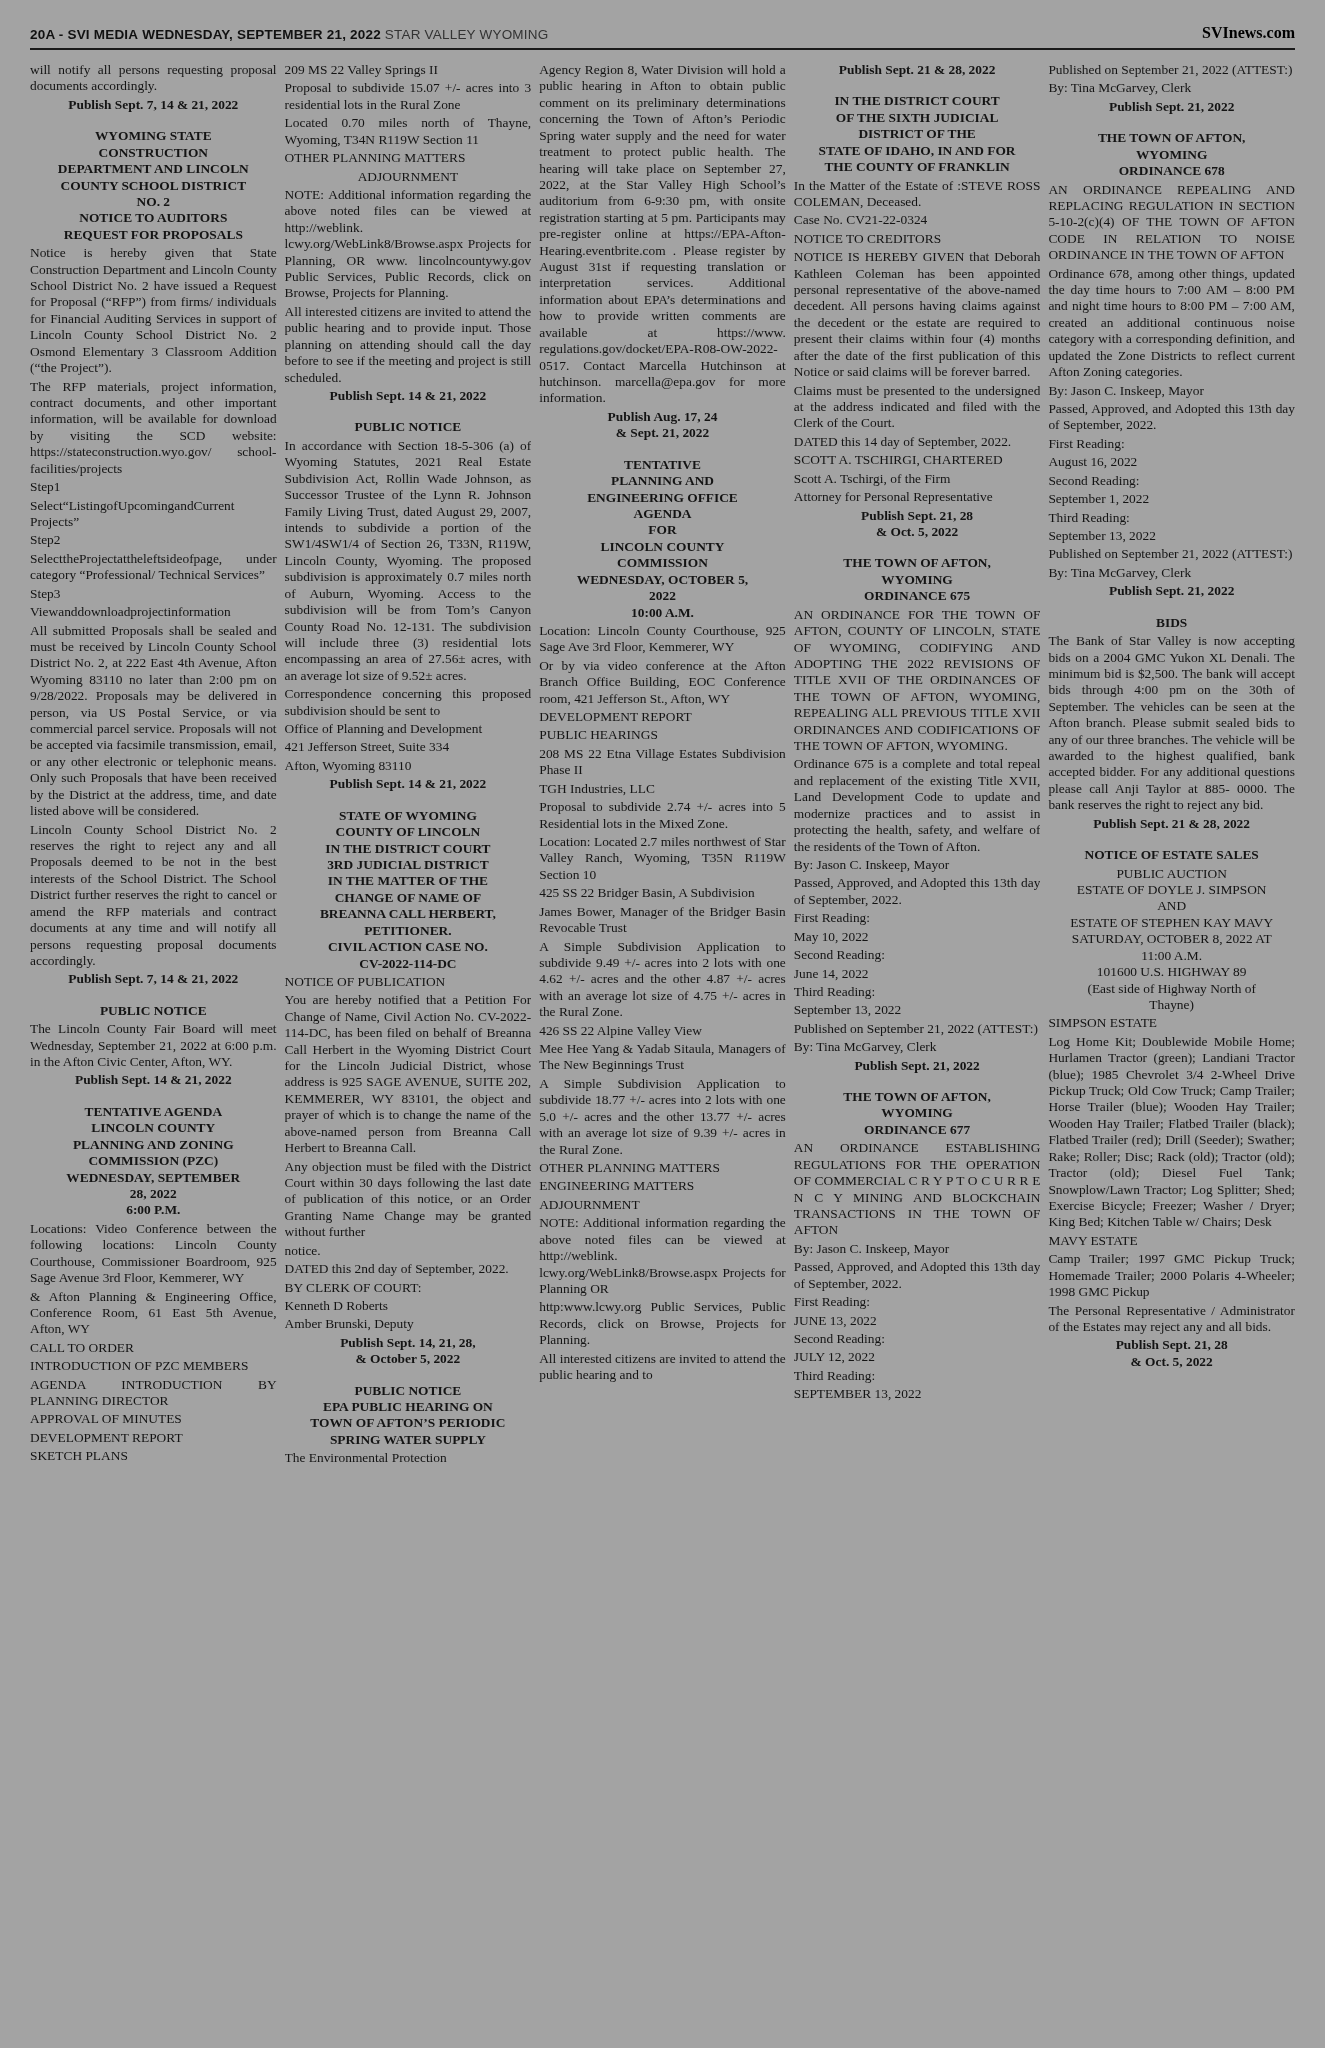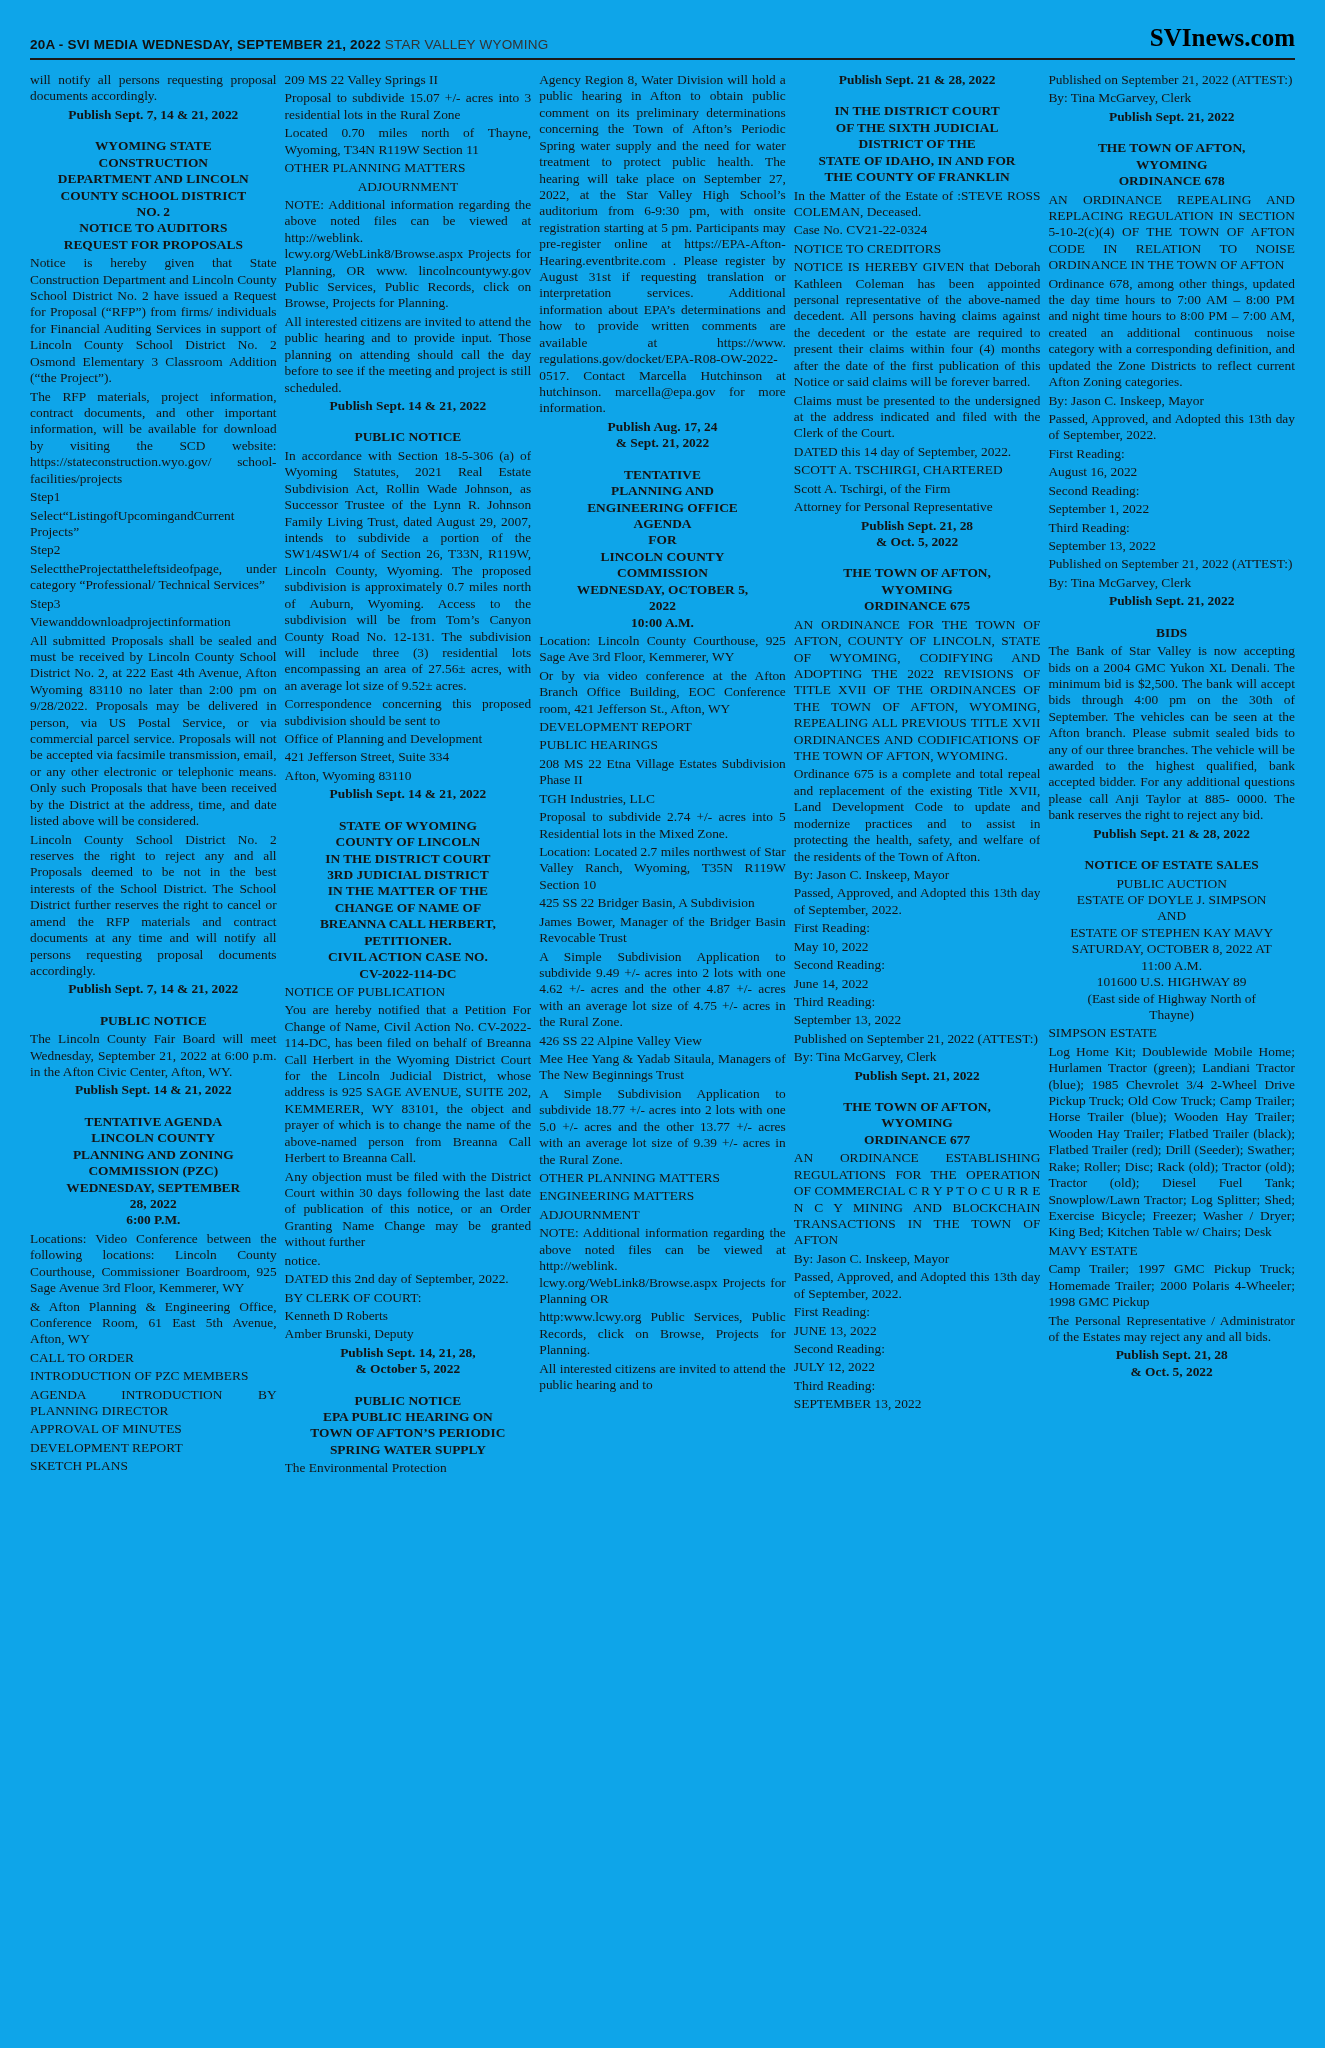--- a/index.html
+++ b/index.html
@@ -1,28 +1,28 @@
 <!DOCTYPE html>
 <html><head>
 <meta charset="utf-8">
 <style>
   html, body { margin: 0; padding: 0; background: #e8e8e4; }
   .sheet {
-    width: 1325px; height: 2048px; background: #0ea5e9; color: #141414;
+    width: 1325px; height: 2048px; background: #a3a3a3; color: #141414;
     box-sizing: border-box; padding: 24px 30px 20px 30px;
     font-family: "Liberation Serif", serif; overflow: hidden; position: relative;
   }
   .masthead {
     display: flex; justify-content: space-between; align-items: flex-end;
     border-bottom: 2px solid #1a1a1a; padding-bottom: 6px;
   }
   .mast-left { font-family: "Liberation Sans", sans-serif; font-size: 13.5px; letter-spacing: .2px; }
   .mast-left .plain { font-weight: normal; color: #333; }
   .mast-left .strong { font-weight: bold; color: #111; }
-  .mast-right { font-family: "Liberation Serif", serif; font-weight: bold; font-size: 25px; color: #000; margin-left: 21px; }
+  .mast-right { font-family: "Liberation Serif", serif; font-weight: bold; font-size: 16px; color: #000; margin-left: 21px; }
   .columns { display: flex; gap: 8px; margin-top: 12px; height: 1940px; }
   .col {
     flex: 1 1 0; min-width: 0; font-size: 13.4px; line-height: 1.225;
     text-align: justify; overflow: hidden; overflow-wrap: break-word; word-break: break-word;
   }
   .blk { margin: 0 0 2px 0; }
   .body {}
   .bc { font-weight: bold; text-align: center; margin-top: 2px; }
   .c  { text-align: center; }
   .pub { font-weight: bold; text-align: center; margin-bottom: 15px; }

